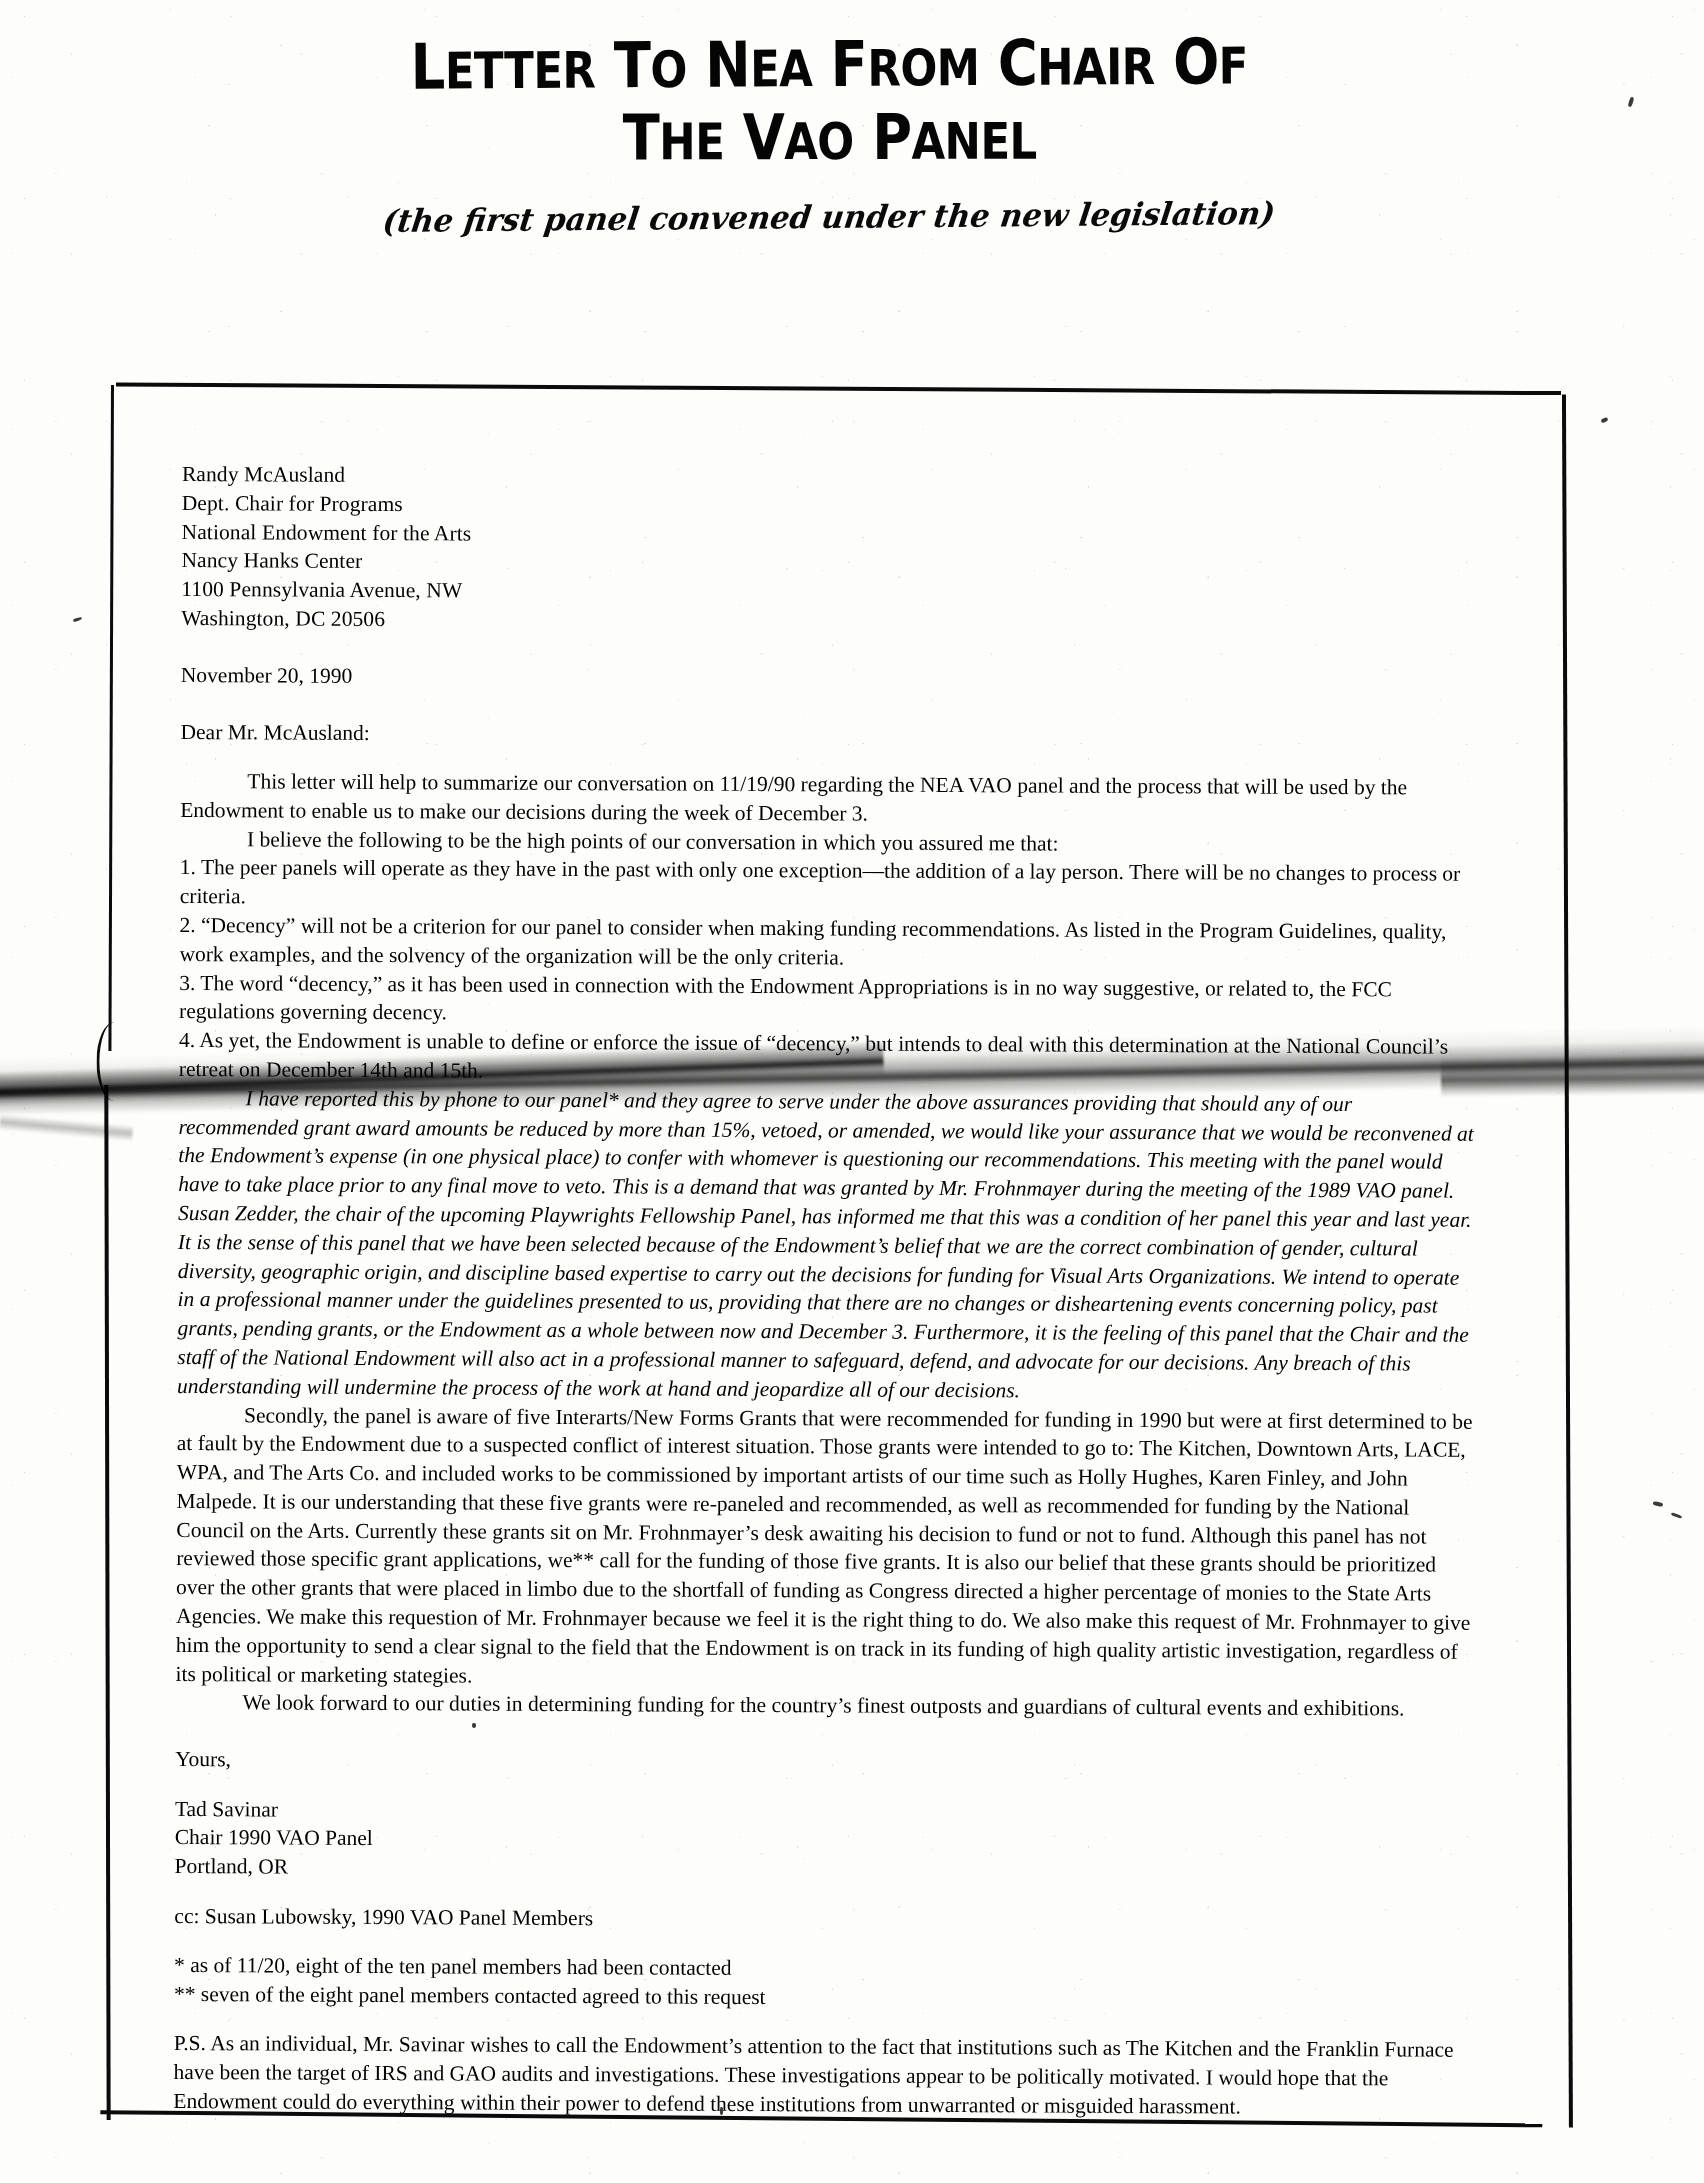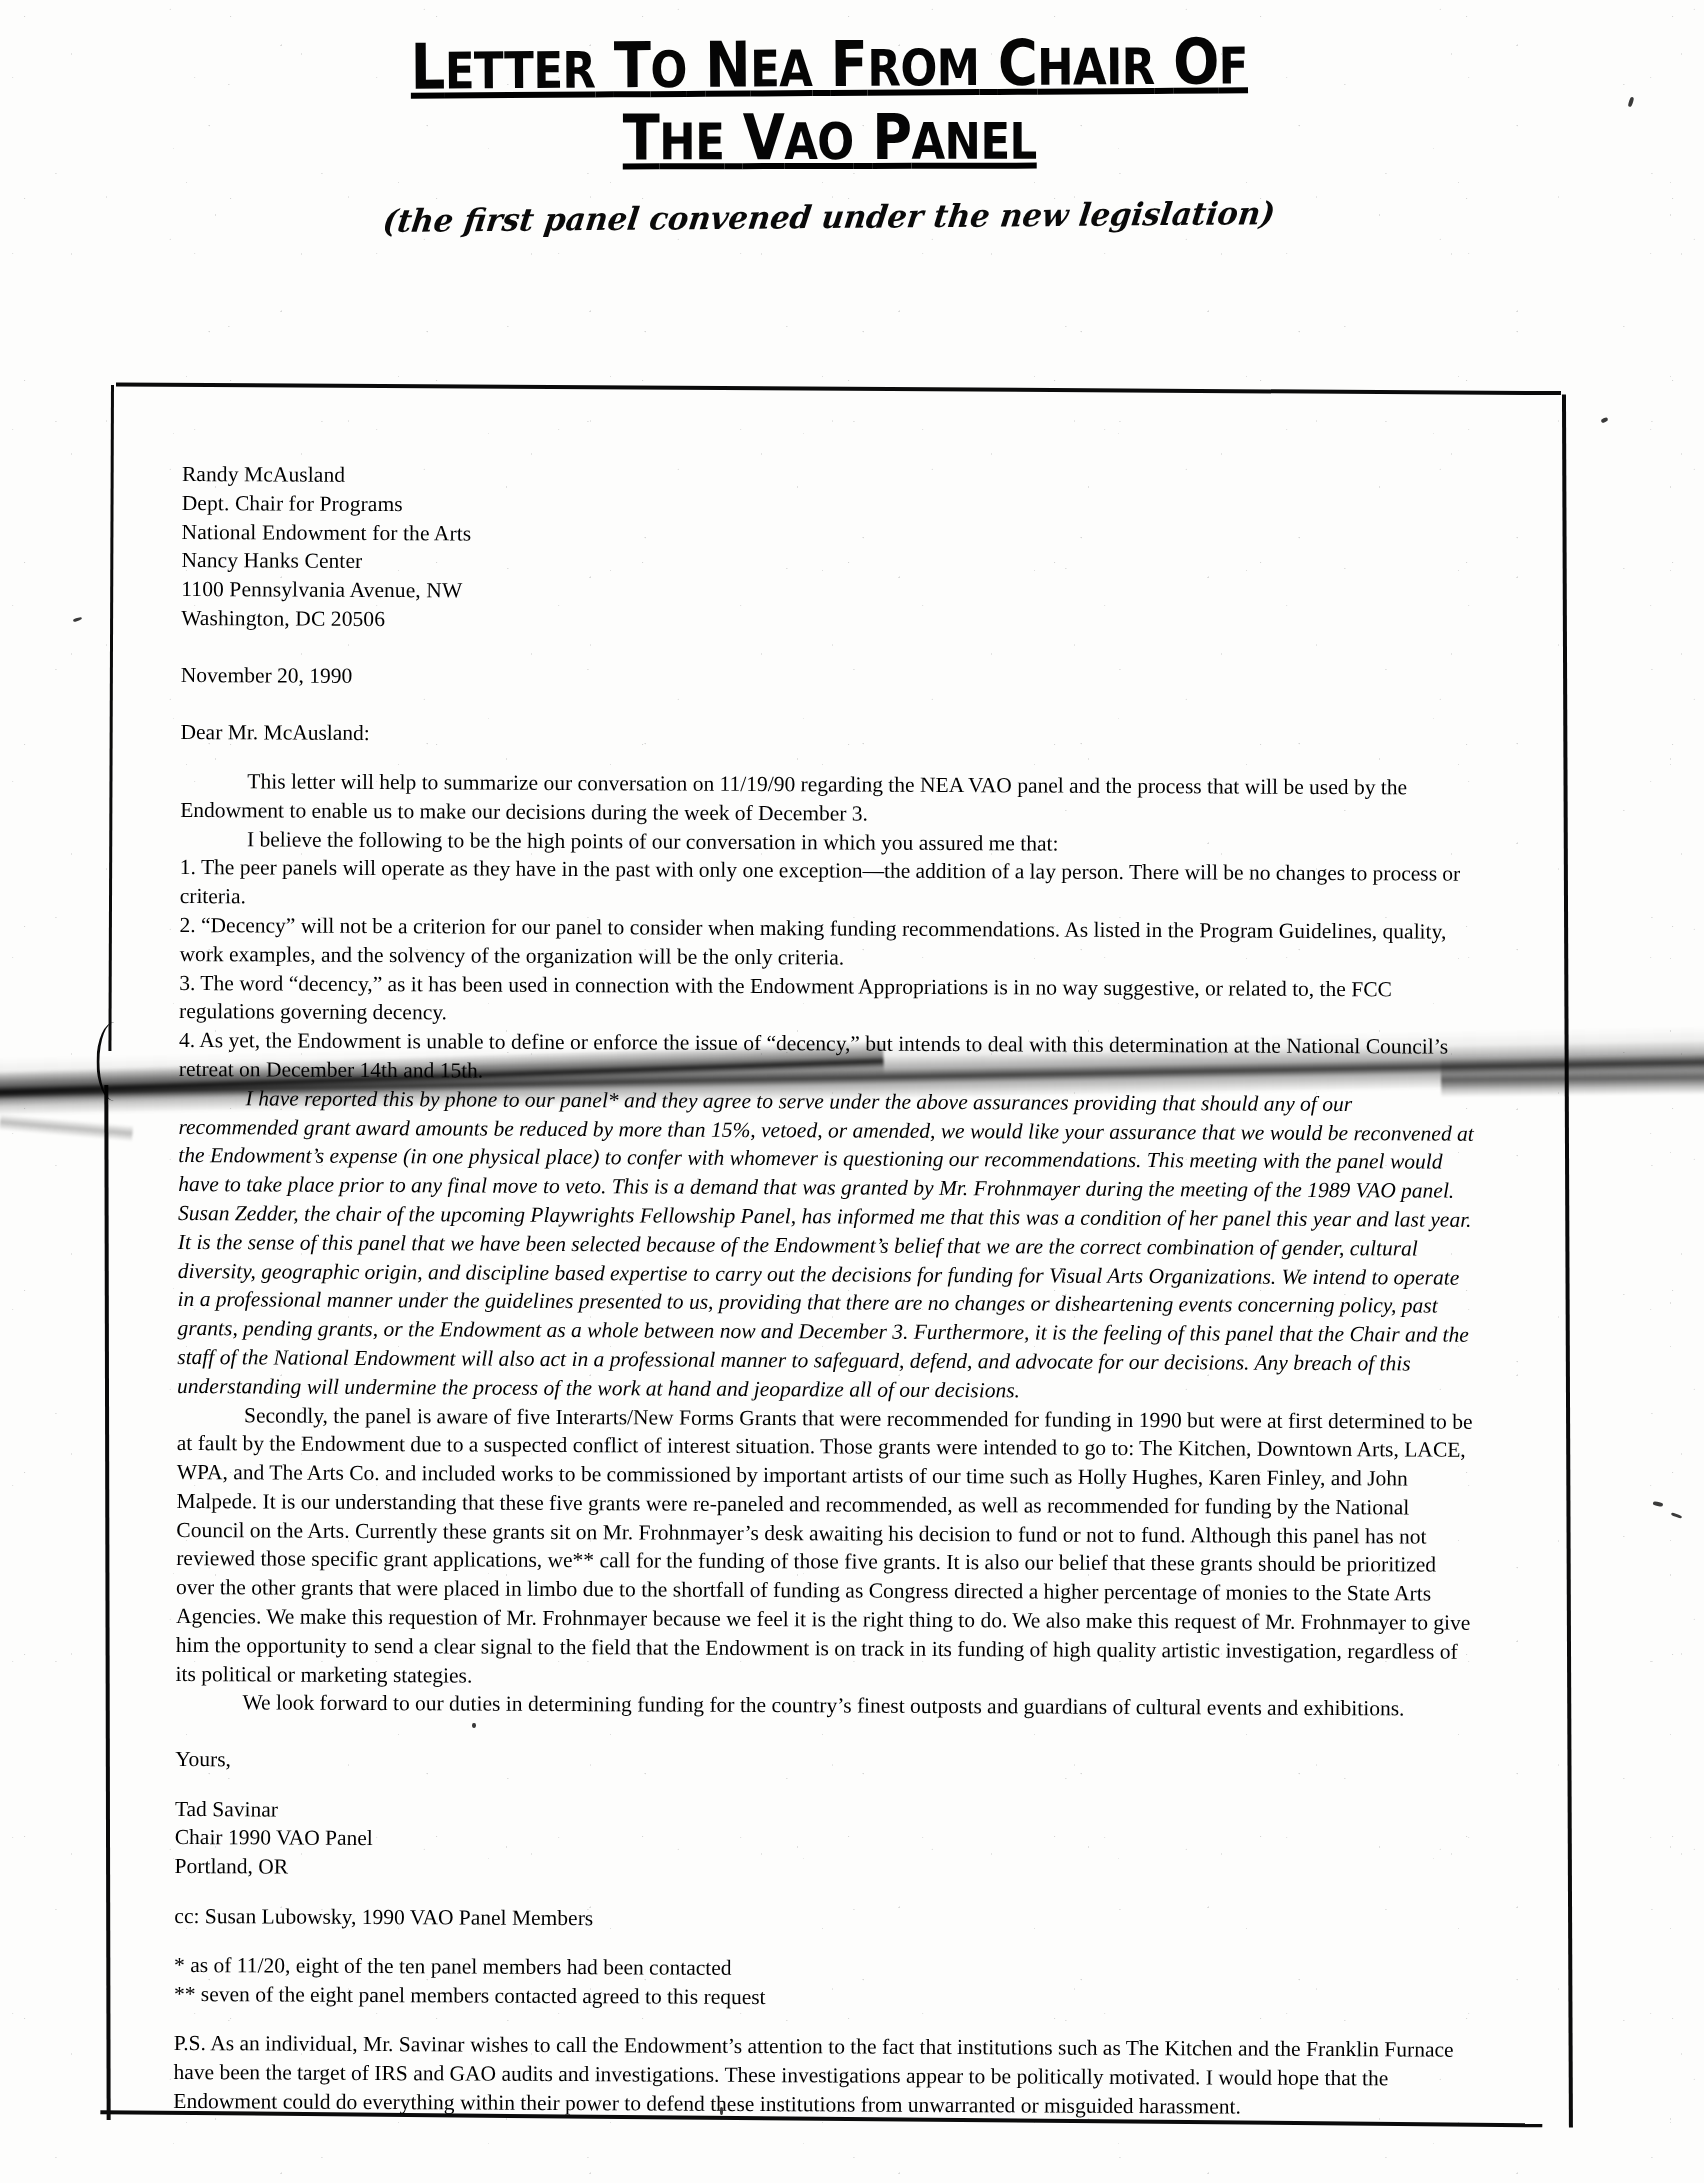--- a/index.html
+++ b/index.html
@@ -47,21 +47,20 @@
                      279px 242px, 182px 176px, 315px 285px, 218px 206px,
                      266px 248px, 291px 272px, 242px 224px, 212px 194px;
   }
 
   
   #heading-block {
     position: absolute;
     left: 0; top: 31.5px;
     width: 1659px;
     text-align: center;
-    text-decoration: underline;
   }
   .display-title {
     font-family: "DejaVu Sans", sans-serif;
     font-weight: 700;
     font-stretch: condensed;
     letter-spacing: -0.6px;
     line-height: 1.06;
     font-size: 63px;
     color: #050505;
     text-transform: uppercase;

